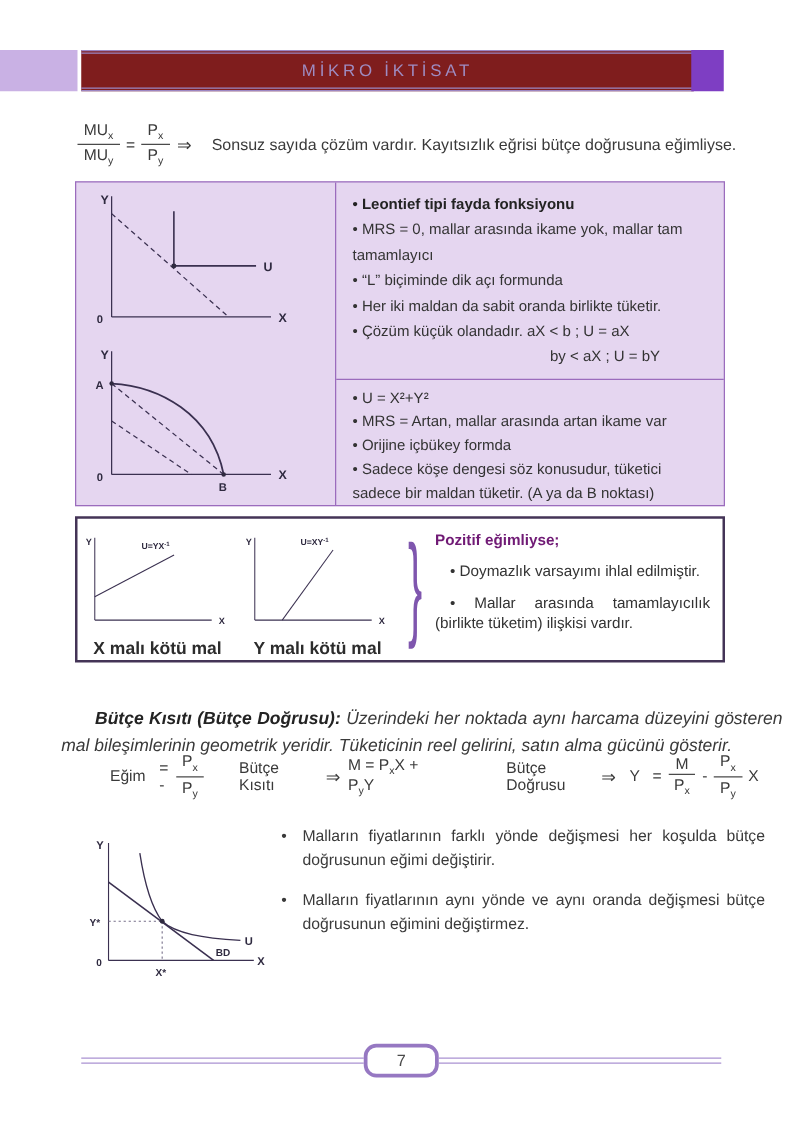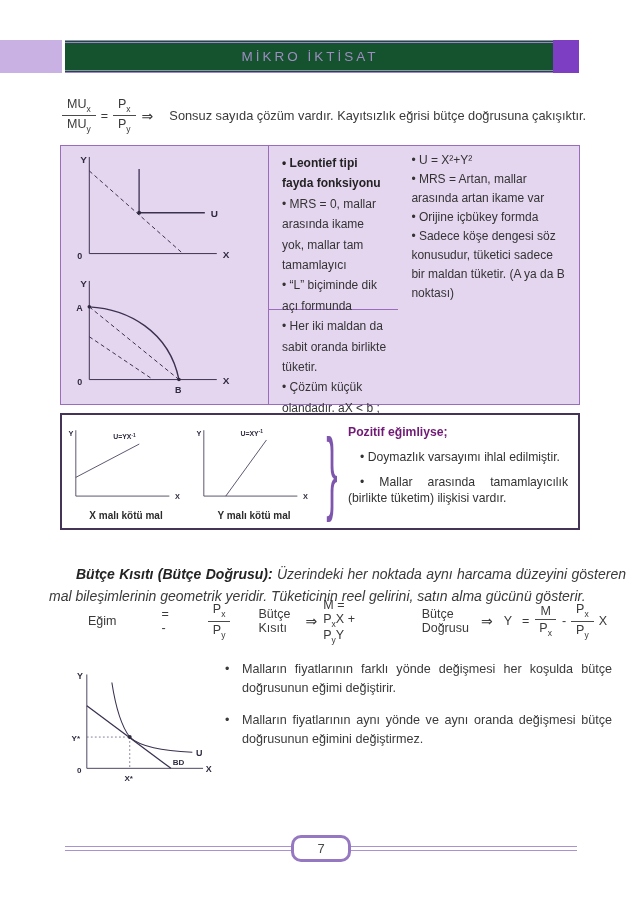--- a/index.html
+++ b/index.html
@@ -6,21 +6,21 @@
   .page {
     position:relative; width:642px; height:900px; background:#ffffff;
     font-family:"Liberation Sans", sans-serif; color:#3c3c3c; overflow:hidden;
   }
 
   
   .header-strip { position:absolute; left:0; top:40px; width:62px; height:33px; background:#c9b1e4; }
   .header-band {
     position:absolute; left:65px; top:40px; width:490px; height:33px; box-sizing:border-box;
     border-top:3px double #9c86c4; border-bottom:3px double #9c86c4;
-    display:flex; align-items:center; justify-content:center; background:#14532d;
+    display:flex; align-items:center; justify-content:center; background:#7f1d1d;
   }
   .header-title { color:#9e8cc2; font-size:13.5px; letter-spacing:3px; }
   .header-square { position:absolute; left:553px; top:40px; width:26px; height:33px; background:#7e3ec3; }
 
   
   .frac { display:inline-flex; flex-direction:column; align-items:center; line-height:1.12; }
   .frac .num { border-bottom:1px solid #4a4a4a; padding:0 5px 1px; }
   .frac .den { padding:1px 5px 0; }
   sub { font-size:8.5px; }
   .op { margin:0 5px; }
@@ -32,57 +32,57 @@
   }
   .top-formula .statement { margin-left:10px; font-size:12.8px; }
 
   
   .leontief-box {
     position:absolute; left:60px; top:145px; width:520px; height:260px; box-sizing:border-box;
     background:#e5d6f0; border:1px solid #9b6cbd; display:flex;
   }
   .lb-left { width:208px; box-sizing:border-box; border-right:1px solid #9b6cbd; padding:3px 0 0 4px;
     display:flex; flex-direction:column; }
-  .lb-right { flex:1; display:flex; font-size:12px; color:#333; }
+  .lb-right { flex:1; display:flex; flex-direction:column; font-size:12px; color:#333; }
   .lb-s1 { box-sizing:border-box; height:164px; border-bottom:1px solid #9b6cbd; padding:7px 10px 0 13px; }
   .lb-s2 { padding:5px 10px 0 13px; }
   .lb-right p { margin:0; line-height:1.7; }
   .lb-s2 p { line-height:1.58; }
   .lb-right p.bullet::before { content:"• "; }
   .lb-title { font-weight:bold; color:#232323; }
   .lb-cont { padding-left:158px; }
 
   
   .positive-box {
     position:absolute; left:60px; top:413px; width:520px; height:117px; box-sizing:border-box;
     border:2px solid #443457; background:#fff; display:flex; align-items:stretch;
   }
   .pb-fig { width:128px; padding-top:5px; text-align:center; }
-  .pb-caption { font-size:10px; font-weight:bold; color:#2c2c2c; margin-top:-2px; }
+  .pb-caption { font-size:14px; font-weight:bold; color:#2c2c2c; margin-top:-2px; }
   .pb-brace { width:28px; display:flex; align-items:center; justify-content:center; }
   .pb-brace span { font-size:34px; color:#7f56ae; transform:scaleY(2.7); display:inline-block; font-weight:300; }
   .pb-text { flex:1; padding:9px 10px 0 2px; font-size:12.2px; color:#333; }
   .pb-text .pb-title { font-weight:bold; color:#701a75; margin:0 0 9px; }
   .pb-text p { margin:0 0 9px; line-height:1.32; text-align:justify; }
   .pb-text p.bullet { text-indent:12px; }
   .pb-text p.bullet::before { content:"• "; }
 
   
   .budget-par {
     position:absolute; left:49px; top:549px; width:577px; font-size:14px;
     line-height:1.6; text-align:justify; text-indent:27px; color:#3a3a3a;font-style:italic;
   }
   .budget-par b { color:#232323; }
 
   
   .budget-formulas {
     position:absolute; left:60px; top:594px; width:552px; height:54px;
     display:flex; align-items:center; font-size:12.5px; color:#3a3a3a;
   }
-  .bf-g1 { margin-left:28px; display:inline-flex; align-items:center;gap:34px; }
+  .bf-g1 { margin-left:28px; display:inline-flex; align-items:center; }
   .bf-g2 { margin-left:28px; display:inline-flex; align-items:center; }
   .bf-g3 { margin-left:54px; display:inline-flex; align-items:center; }
   .bf-label { margin-right:6px; }
 
   
   .bottom { position:absolute; left:60px; top:656px; width:552px; display:flex; }
   .bottom-graph { width:152px; padding-top:10px; }
   .bottom-bullets { flex:1; margin-left:6px; padding-top:4px; }
   .bottom-bullets ul { list-style:none; margin:0; padding:0; font-size:12.6px; color:#3a3a3a; }
   .bottom-bullets li { position:relative; padding-left:24px; margin:0 0 13px; line-height:1.5; text-align:justify; }
@@ -119,21 +119,21 @@
     <span class="frac">
       <span class="num"><span>MU</span><sub>x</sub></span>
       <span class="den"><span>MU</span><sub>y</sub></span>
     </span>
     <span class="op">=</span>
     <span class="frac">
       <span class="num"><span>P</span><sub>x</sub></span>
       <span class="den"><span>P</span><sub>y</sub></span>
     </span>
     <span class="arrow">⇒</span>
-    <span class="statement">Sonsuz sayıda çözüm vardır. Kayıtsızlık eğrisi bütçe doğrusuna çakışıktır.</span>
+    <span class="statement">Sonsuz sayıda çözüm vardır. Kayıtsızlık eğrisi bütçe doğrusuna eğimliyse.</span>
   </div>
 
   <div class="leontief-box">
     <div class="lb-left">
       <svg width="200" height="122" viewBox="0 0 200 122">
         <text x="15" y="14" class="ax-lab">Y</text>
         <line x1="24" y1="8" x2="24" y2="105" class="curve"></line>
         <line x1="24" y1="105" x2="152" y2="105" class="curve"></line>
         <text x="158" y="109" class="ax-lab">X</text>
         <text x="12" y="110" class="sm-lab">0</text>
@@ -157,20 +157,21 @@
         <text x="110" y="122" class="sm-lab">B</text>
       </svg>
     </div>
     <div class="lb-right">
       <div class="lb-s1">
         <p class="bullet lb-title">Leontief tipi fayda fonksiyonu</p>
         <p class="bullet">MRS = 0, mallar arasında ikame yok, mallar tam tamamlayıcı</p>
         <p class="bullet">“L” biçiminde dik açı formunda</p>
         <p class="bullet">Her iki maldan da sabit oranda birlikte tüketir.</p>
         <p class="bullet">Çözüm küçük olandadır. aX &lt; b ; U = aX</p>
+        <p class="lb-cont">by &lt; aX ; U = bY</p>
       </div>
       <div class="lb-s2">
         <p class="bullet">U = X²+Y²</p>
         <p class="bullet">MRS = Artan, mallar arasında artan ikame var</p>
         <p class="bullet">Orijine içbükey formda</p>
         <p class="bullet">Sadece köşe dengesi söz konusudur, tüketici sadece bir maldan tüketir. (A ya da B noktası)</p>
       </div>
     </div>
   </div>
 

